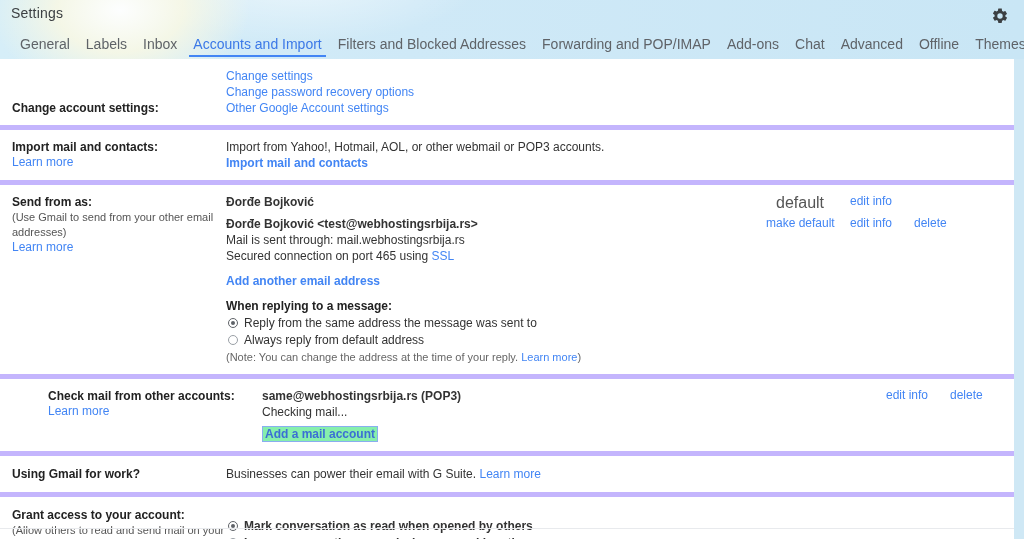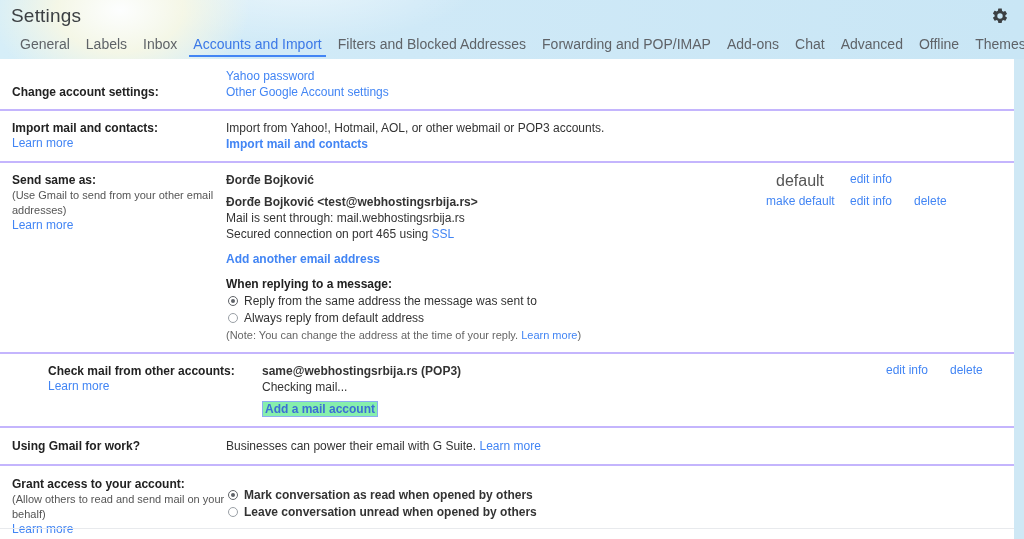--- a/index.html
+++ b/index.html
@@ -18,21 +18,21 @@
     background:
       radial-gradient(ellipse 180px 120px at 120px 10px, rgba(255,255,255,0.95) 0%, rgba(255,250,225,0.75) 35%, rgba(255,255,255,0.0) 72%),
       radial-gradient(ellipse 260px 90px at 300px -20px, rgba(255,255,255,0.55) 0%, rgba(255,255,255,0) 70%),
       linear-gradient(to right,#d6eef8 0%, #cfe9f7 40%, #c9e6f5 100%);
   }
   .header{
     position:absolute;left:0;top:0;width:1024px;height:33px;
   }
   .title{
     position:absolute;left:11px;top:5px;
-    font-size:19px;font-weight:400;color:#3c4043;letter-spacing:.2px;
+    font-size:14px;font-weight:400;color:#3c4043;letter-spacing:.2px;
     font-family:"Liberation Sans", sans-serif;
   }
   .gear{
     position:absolute;right:15px;top:7px;width:18px;height:18px;
     cursor:pointer;
   }
   .gear svg{display:block;}
 
   
   .tabbar{
@@ -58,21 +58,21 @@
   .rightstrip{
     position:absolute;left:1014px;top:59px;width:10px;height:480px;
     background:#cfe8f5;
   }
   .bottomline{
     position:absolute;left:0;top:528px;width:1014px;height:1px;background:#e8eaed;
   }
 
   .row{
     position:relative;
-    border-top:2px solid #c4b5fd;
+    border-top:5px solid #c4b5fd;
     padding:8px 0 8px 0;
     display:flex;
   }
   .row:first-child{border-top:none;align-items:flex-end;}
   .col-left{
     width:226px;min-width:226px;padding-left:12px;box-sizing:border-box;
   }
   .col-mid{
     flex:1;min-width:0;
   }
@@ -165,41 +165,42 @@
 
   <div class="rightstrip"></div>
 
   <div class="sheet">
 
     <div class="row" style="padding-top:9px;padding-bottom:9px;">
       <div class="col-left">
         <div class="lbl">Change account settings:</div>
       </div>
       <div class="col-mid lines">
-        <div><a class="link">Yahoo password</a></div>
+        <div><a class="link">Change settings</a></div>
+        <div><a class="link">Change password recovery options</a></div>
         <div><a class="link">Other Google Account settings</a></div>
       </div>
       <div class="col-right"></div>
     </div>
 
     <div class="row" style="padding-top:9px;padding-bottom:9px;">
       <div class="col-left">
         <div class="lbl">Import mail and contacts:</div>
         <div><a class="link">Learn more</a></div>
       </div>
       <div class="col-mid lines">
         <div class="txt">Import from Yahoo!, Hotmail, AOL, or other webmail or POP3 accounts.</div>
         <div><a class="link b">Import mail and contacts</a></div>
       </div>
       <div class="col-right"></div>
     </div>
 
     <div class="row" style="padding-top:9px;padding-bottom:9px;">
       <div class="col-left">
-        <div class="lbl">Send same as:</div>
+        <div class="lbl">Send from as:</div>
         <div class="sub">(Use Gmail to send from your other email addresses)</div>
         <div><a class="link">Learn more</a></div>
       </div>
       <div class="col-mid" style="position:relative;">
 
         <div class="smrow" style="margin-bottom:6px;">
           <div class="txt b">Đorđe Bojković</div>
           <div class="act plain a-default">default</div>
           <a class="act link a-editinfo">edit info</a>
         </div>

